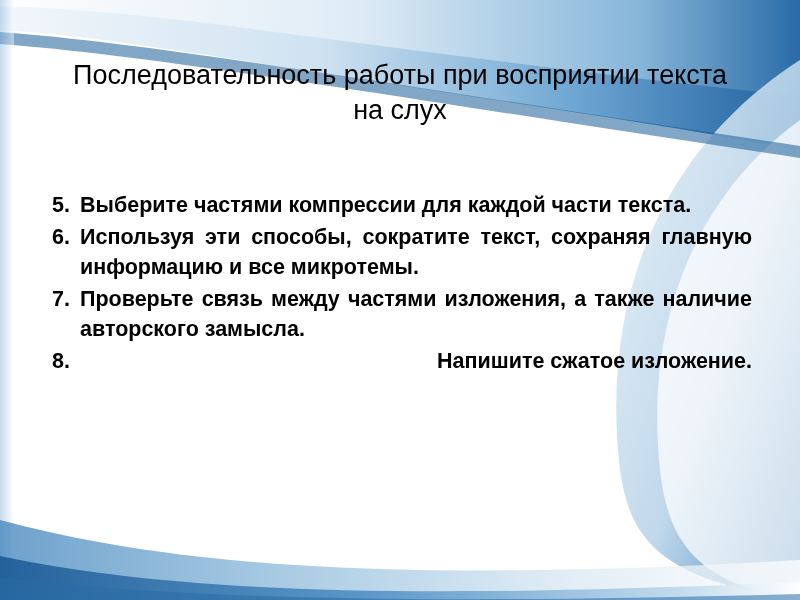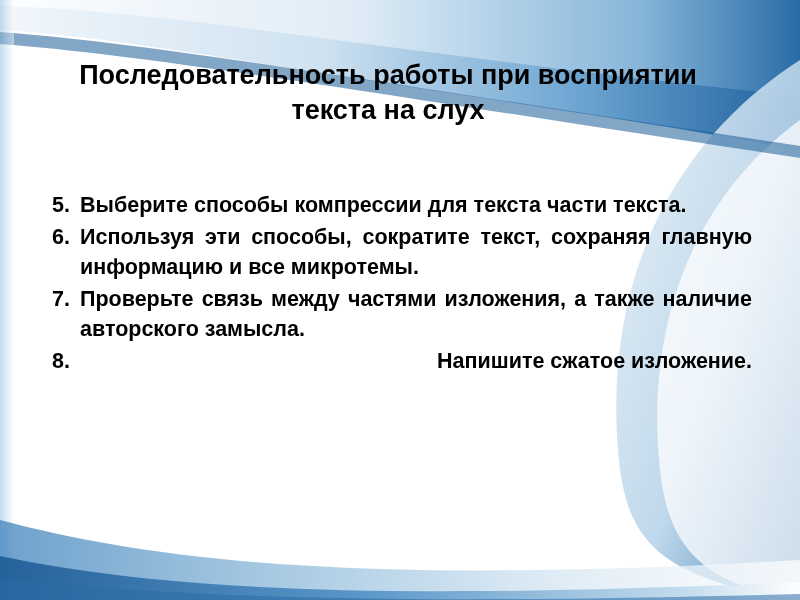--- a/index.html
+++ b/index.html
@@ -26,26 +26,26 @@
   .bg-svg {
     position: absolute;
     inset: 0;
     width: 800px;
     height: 600px;
   }
 
   
   .title {
     position: absolute;
-    left: 48px;
+    left: 60px;
     top: 58px;
     width: 680px;
     text-align: center;
     font-size: 27px;
-    font-weight: bold;
+    font-weight: normal;
     line-height: 1.28;
     color: #000000;
     letter-spacing: 0px;
   }
 
   .body-list {
     position: absolute;
     left: 52px;
     top: 190px;
     width: 700px;
@@ -135,21 +135,21 @@
     <path d="M0,556 C170,592 400,600 800,582 L800,600 L0,600 Z" fill="url(#gBotDark)" opacity="0.9"></path>
     <path d="M0,578 C200,600 430,604 800,594 L800,600 L0,600 Z" fill="#2a6ca6" opacity="0.55"></path>
   </svg>
 
   <div class="title">Последовательность работы при восприятии текста на слух</div>
 
   <div class="body-list">
 
     <div class="list-item">
       <span class="list-num">5.</span>
-      <span class="list-text">Выберите способы компрессии для текста части текста.</span>
+      <span class="list-text">Выберите частями компрессии для каждой части текста.</span>
     </div>
 
     <div class="list-item">
       <span class="list-num">6.</span>
       <span class="list-text">Используя эти способы, сократите текст, сохраняя главную информацию и все микротемы.</span>
     </div>
 
     <div class="list-item">
       <span class="list-num">7.</span>
       <span class="list-text">Проверьте связь между частями изложения, а также наличие авторского замысла.</span>

